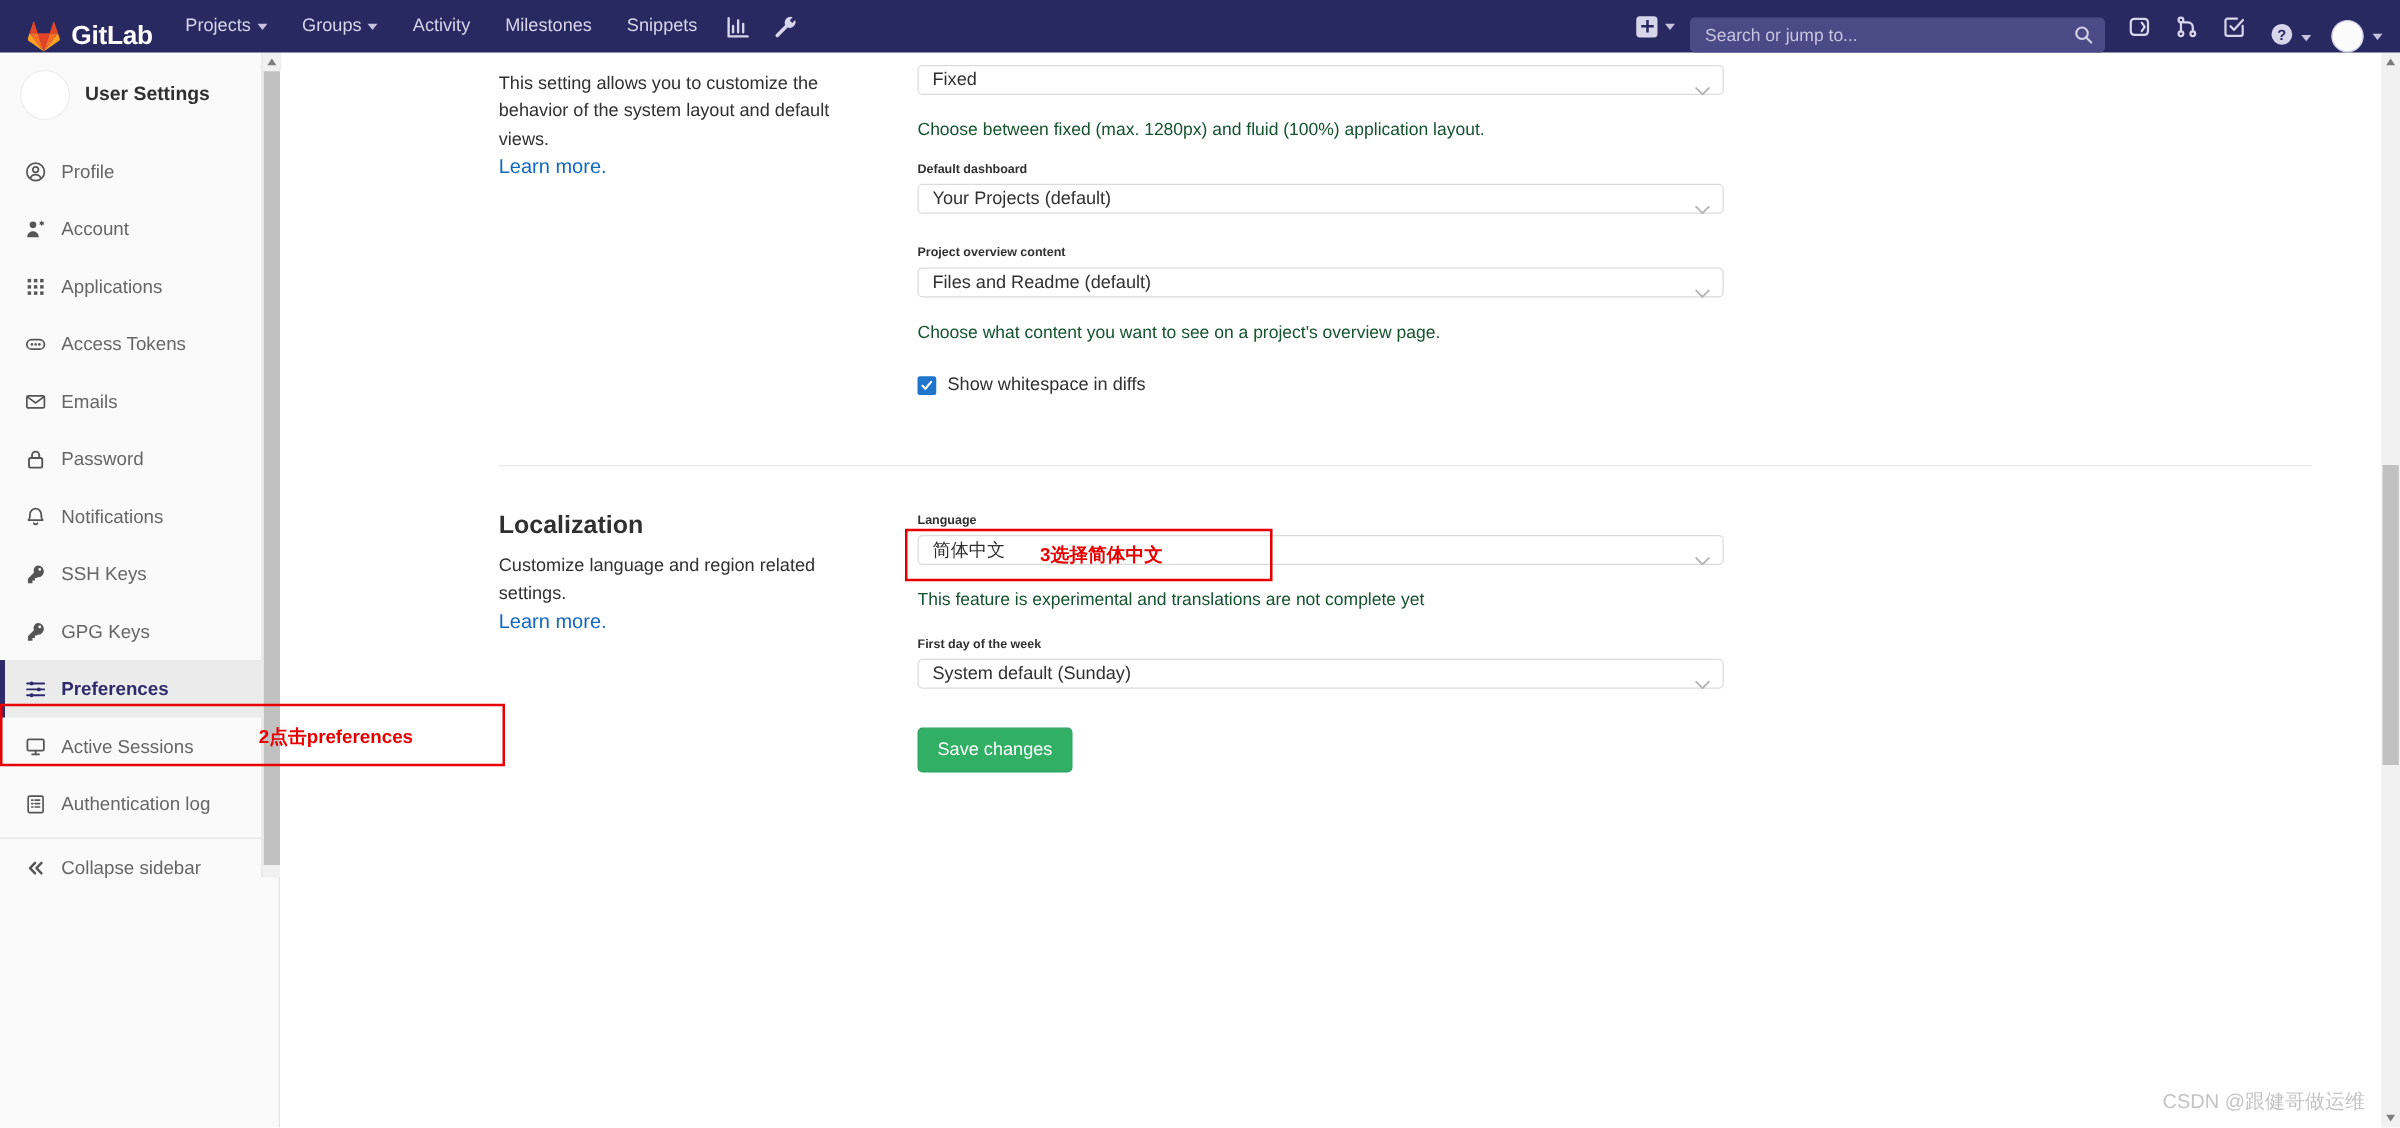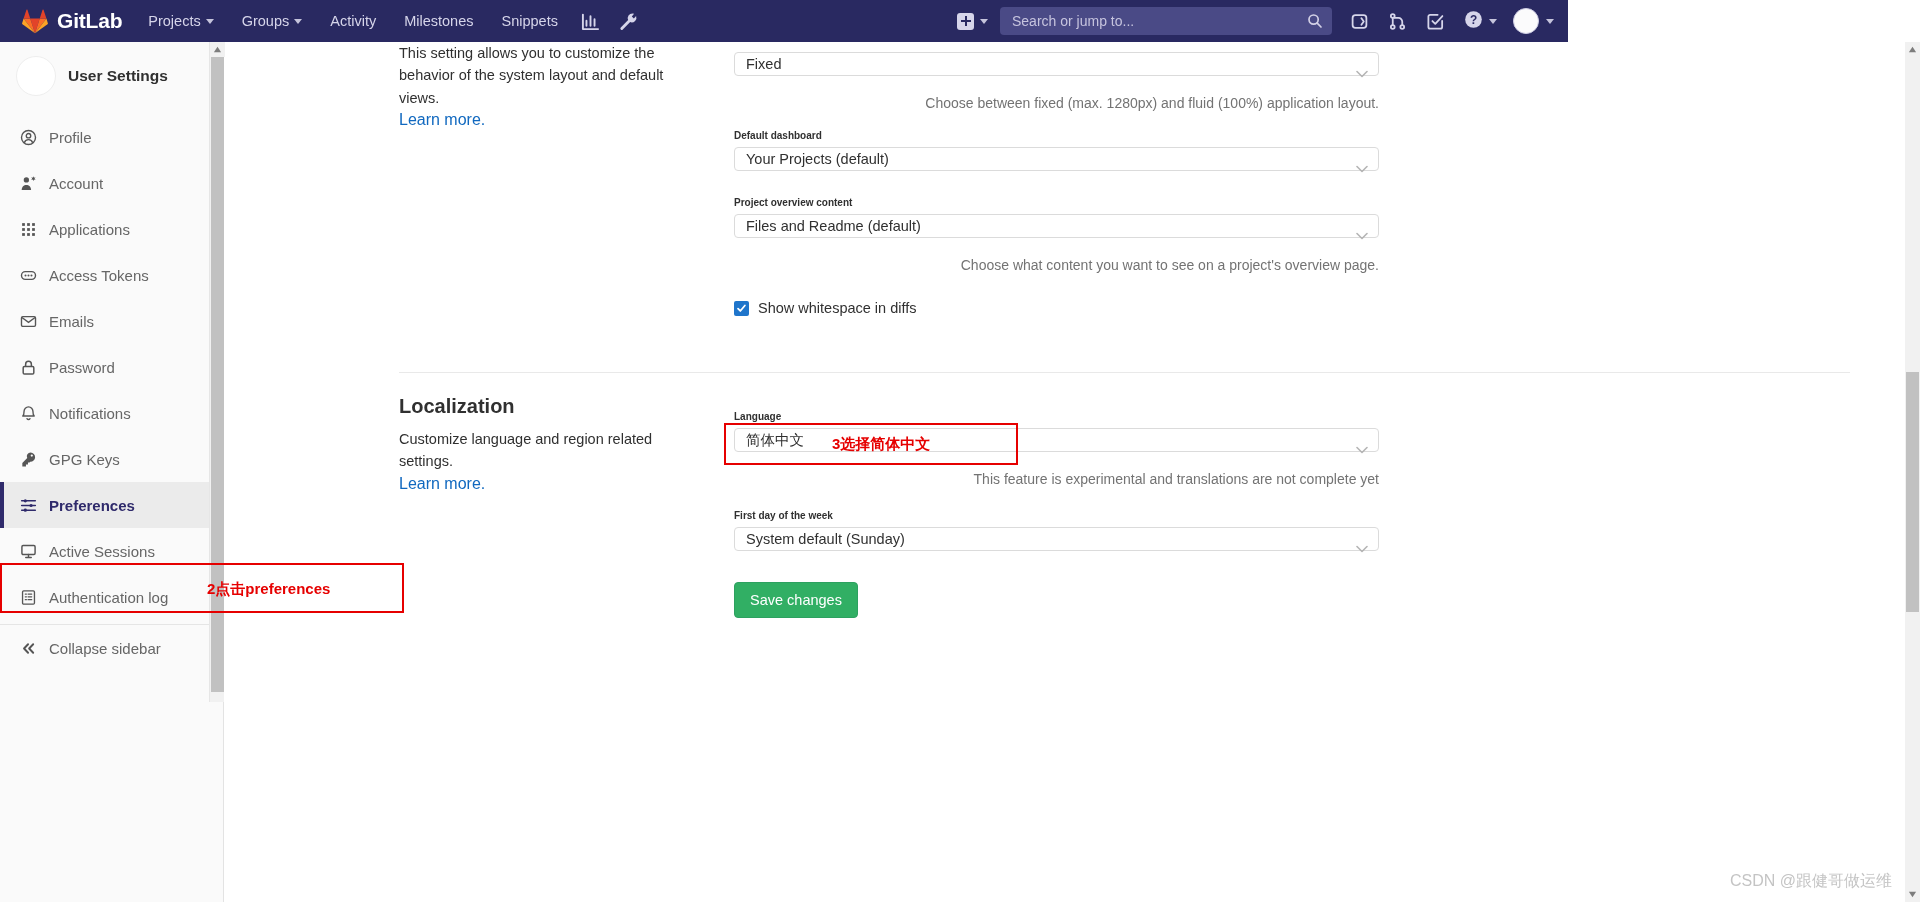--- a/index.html
+++ b/index.html
@@ -6,23 +6,23 @@
   html, body {
     width: 1920px; height: 902px;
     font-family: "Liberation Sans", sans-serif;
     background: #fff;
     overflow: hidden;
   }
 
   
   .navbar {
     position: absolute; top: 0; left: 0;
-    width: 1568px; height: 42px;
+    width: 1920px; height: 42px;
     background: #292961;
-    display: flex; align-items: center;
+    display: flex; align-items: flex-end;
     color: #fff;
     z-index: 50;
   }
   .nav-logo {
     display: flex; align-items: center; gap: 9px;
     padding: 0 12px 0 22px;
   }
   .nav-logo-mark { width: 26px; height: 26px; display:block; }
   .nav-brand {
     font-size: 21px; font-weight: 600; letter-spacing: -0.2px; color: #fff;
@@ -149,21 +149,21 @@
     position: absolute; top: 42px; left: 224px;
     width: 1696px; height: 860px;
     background: #fff;
     overflow: hidden;
   }
   .settings-row {
     display: flex;
     padding-left: 175px;
     padding-right: 70px;
   }
-  .col-left { width: 335px; flex: 0 0 335px; padding-right: 35px; }
+  .col-left { width: 335px; flex: 0 0 335px; padding-right: 35px; padding-top: 14px; }
   .col-right { flex: 1; max-width: 645px; padding-top: 10px; }
 
   .sec-title {
     font-size: 20px; font-weight: 700; color: #303030;
     margin-bottom: 10px;
   }
   .sec-desc {
     font-size: 14.5px; color: #303030; line-height: 1.55;
   }
   .link { color: #1068bf; text-decoration: none; cursor: pointer; }
@@ -186,22 +186,22 @@
     padding: 0 30px 0 11px;
     font-size: 14.5px; color: #303030;
     cursor: pointer;
     white-space: nowrap; overflow: hidden;
   }
   .select-chevron {
     position: absolute; right: 11px; top: 12px;
     pointer-events: none;
   }
   .help-text {
-    font-size: 14px; color: #737373;
-    margin-top: 7px; line-height: 1.5; text-align: right;
+    font-size: 14px; color: #14532d;
+    margin-top: 7px; line-height: 1.5;
   }
   .check-row {
     display: flex; align-items: center; gap: 9px;
     margin-top: 24px;
   }
   .checkbox {
     width: 15px; height: 15px; flex: 0 0 15px;
     border-radius: 2px; background: #1f75cb;
     display: flex; align-items: center; justify-content: center;
     cursor: pointer;
@@ -458,20 +458,28 @@
     <div class="sb-item">
       <span class="sb-ico">
         <svg width="17" height="17" viewBox="0 0 16 16" fill="none" stroke="currentColor" stroke-width="1.3">
           <path d="M8 1.8a4.2 4.2 0 0 0-4.2 4.2c0 3.4-1.2 4.4-1.2 4.4h10.8s-1.2-1-1.2-4.4A4.2 4.2 0 0 0 8 1.8z" stroke-linejoin="round"></path>
           <path d="M6.6 12.8a1.6 1.6 0 0 0 2.8 0" stroke-linecap="round"></path>
         </svg>
       </span>
       <span>Notifications</span>
     </div>
 
+    <div class="sb-item">
+      <span class="sb-ico">
+        <svg width="17" height="17" viewBox="0 0 16 16" fill="currentColor">
+          <path d="M10 1.4a3.6 3.6 0 0 0-3.2 5.2L2.2 11.2v3.4h3.4v-1.9h1.9v-1.9h1.5l.6-.6A3.6 3.6 0 1 0 10 1.4zm1.1 3.9a1.05 1.05 0 1 1 0-2.1 1.05 1.05 0 0 1 0 2.1z"></path>
+        </svg>
+      </span>
+      <span>SSH Keys</span>
+    </div>
 
     <div class="sb-item">
       <span class="sb-ico">
         <svg width="17" height="17" viewBox="0 0 16 16" fill="currentColor">
           <path d="M10 1.4a3.6 3.6 0 0 0-3.2 5.2L2.2 11.2v3.4h3.4v-1.9h1.9v-1.9h1.5l.6-.6A3.6 3.6 0 1 0 10 1.4zm1.1 3.9a1.05 1.05 0 1 1 0-2.1 1.05 1.05 0 0 1 0 2.1z"></path>
         </svg>
       </span>
       <span>GPG Keys</span>
     </div>
 

